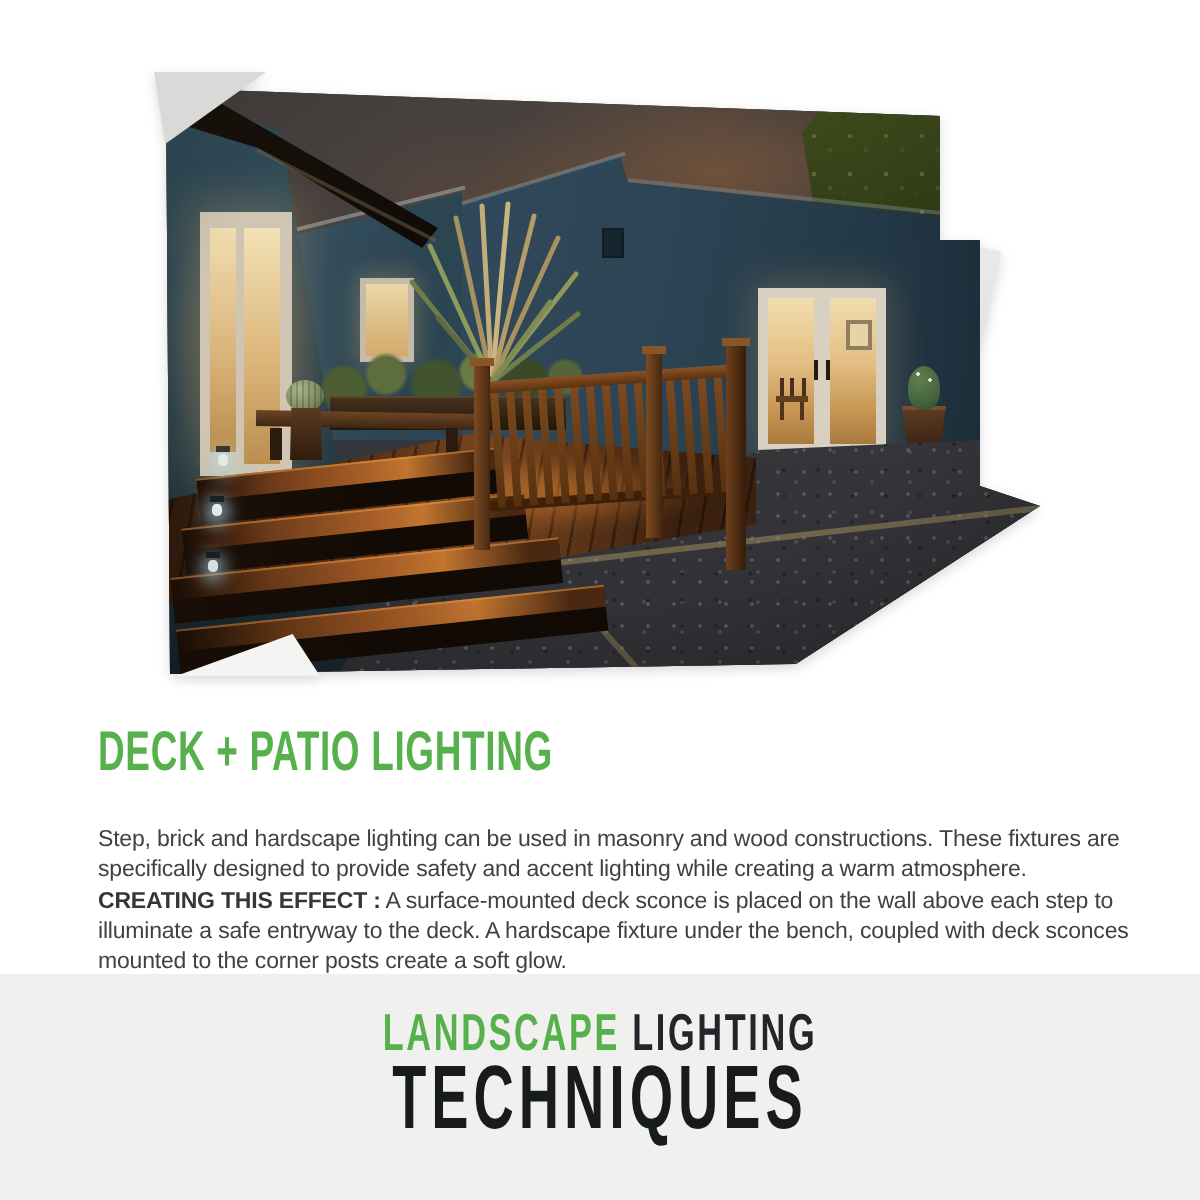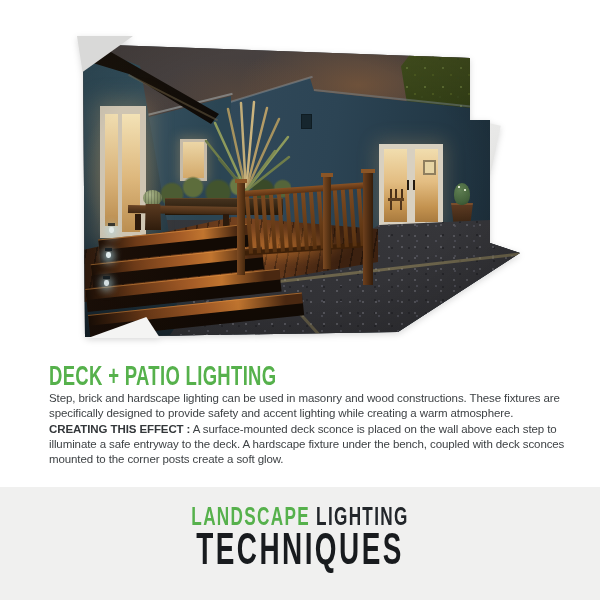--- a/index.html
+++ b/index.html
@@ -156,21 +156,21 @@
   .post::before{content:"";position:absolute;left:-2px;top:-4px;right:-2px;height:4px;background:#8a5526;}
   .p1{left:2px;top:14px;width:8px;height:92px;}
   .p2{left:88px;top:8px;width:8px;height:92px;}
   .p3{left:128px;top:4px;width:10px;height:112px;background:linear-gradient(90deg,#6e401d,#351d0a);}
   .vignette{inset:0;background:radial-gradient(ellipse at 45% 45%,transparent 55%,rgba(0,0,0,.28));}
 
   
   .content{position:absolute;left:49px;top:361px;width:517px;}
   .sec-title{color:#56b14c;font-size:28px;line-height:30px;font-weight:bold;
     letter-spacing:.5px;white-space:nowrap;transform:scaleX(.66);transform-origin:0 50%;}
-  .copy{margin-top:0;font-size:11.5px;line-height:15px;color:#3e4245;letter-spacing:-.1px;}
+  .copy{margin-top:22px;font-size:11.5px;line-height:15px;color:#3e4245;letter-spacing:-.1px;}
   .copy.second{margin-top:1px;}
   .copy b{color:#33373a;}
 
   
   .footer{position:absolute;left:0;top:487px;width:600px;height:113px;background:#f0f0ef;text-align:center;}
   .brand1{padding-top:16px;line-height:26px;font-size:26px;font-weight:bold;letter-spacing:2px;
     transform:scaleX(.66);transform-origin:50% 50%;white-space:nowrap;}
   .brand1 .g{color:#56b14c;} .brand1 .d{color:#22262a;}
   .brand2{line-height:40px;font-size:45px;font-weight:bold;letter-spacing:4px;color:#181b1e;
     transform:scaleX(.62);transform-origin:50% 50%;white-space:nowrap;}

